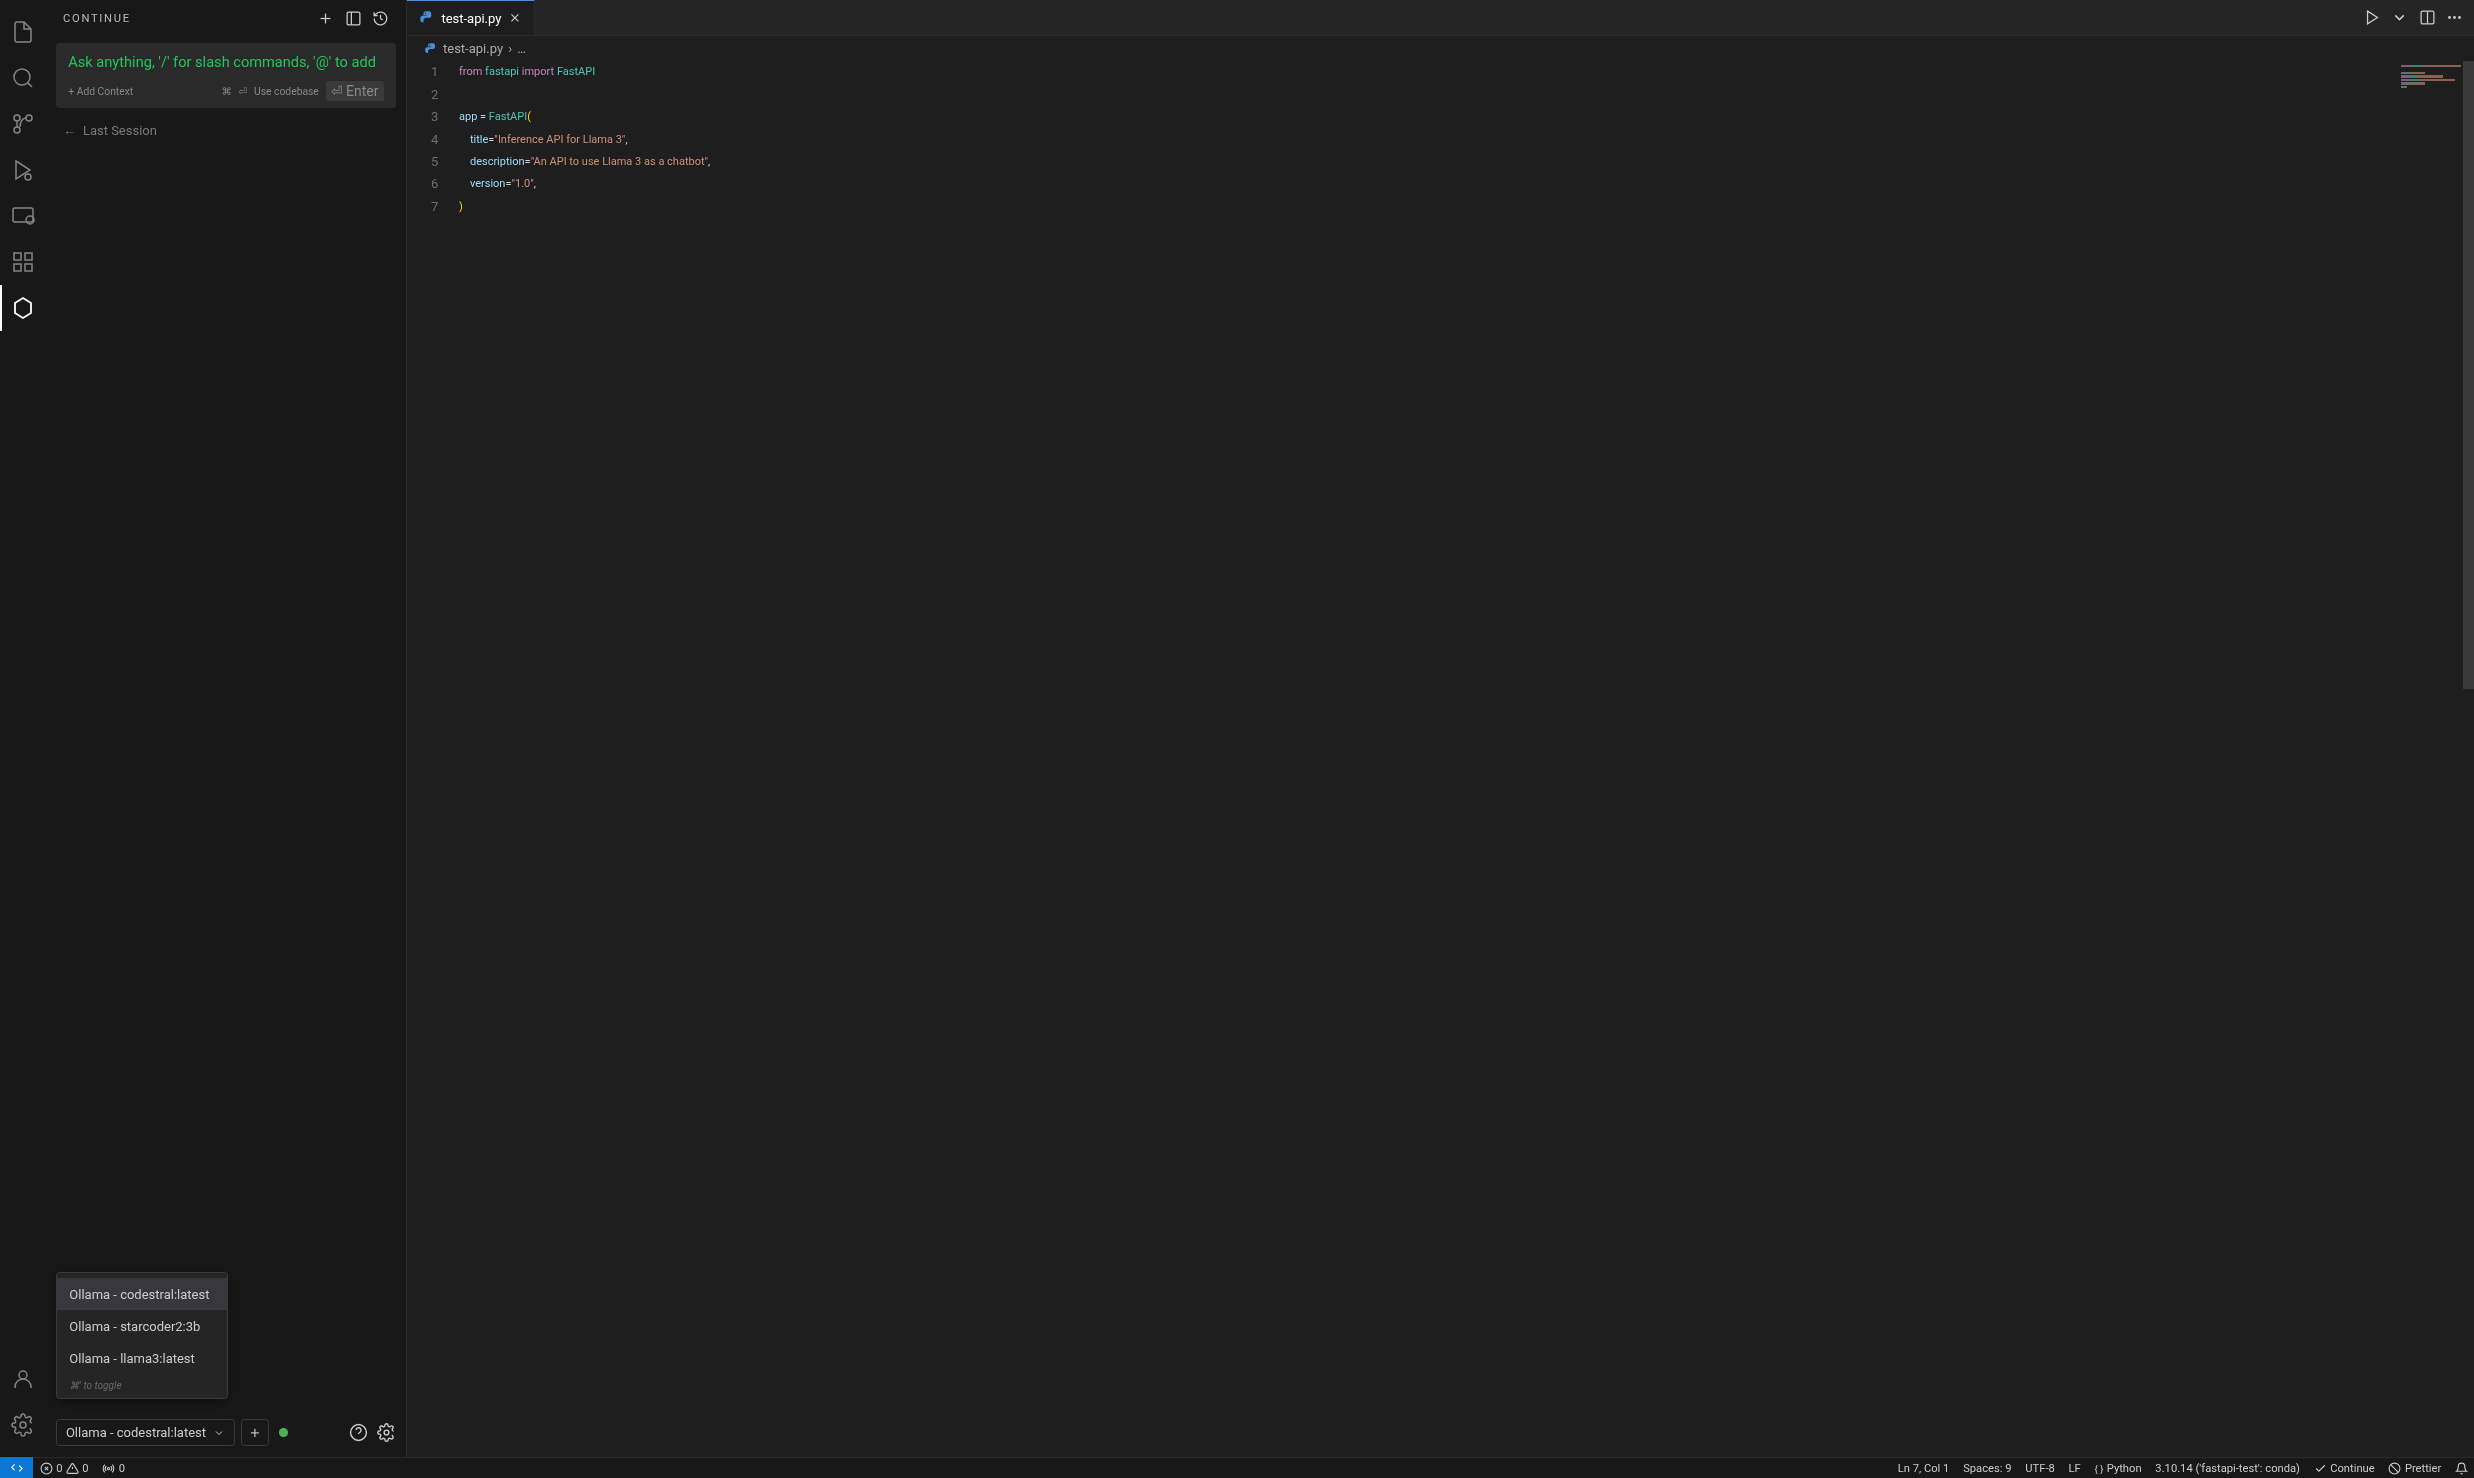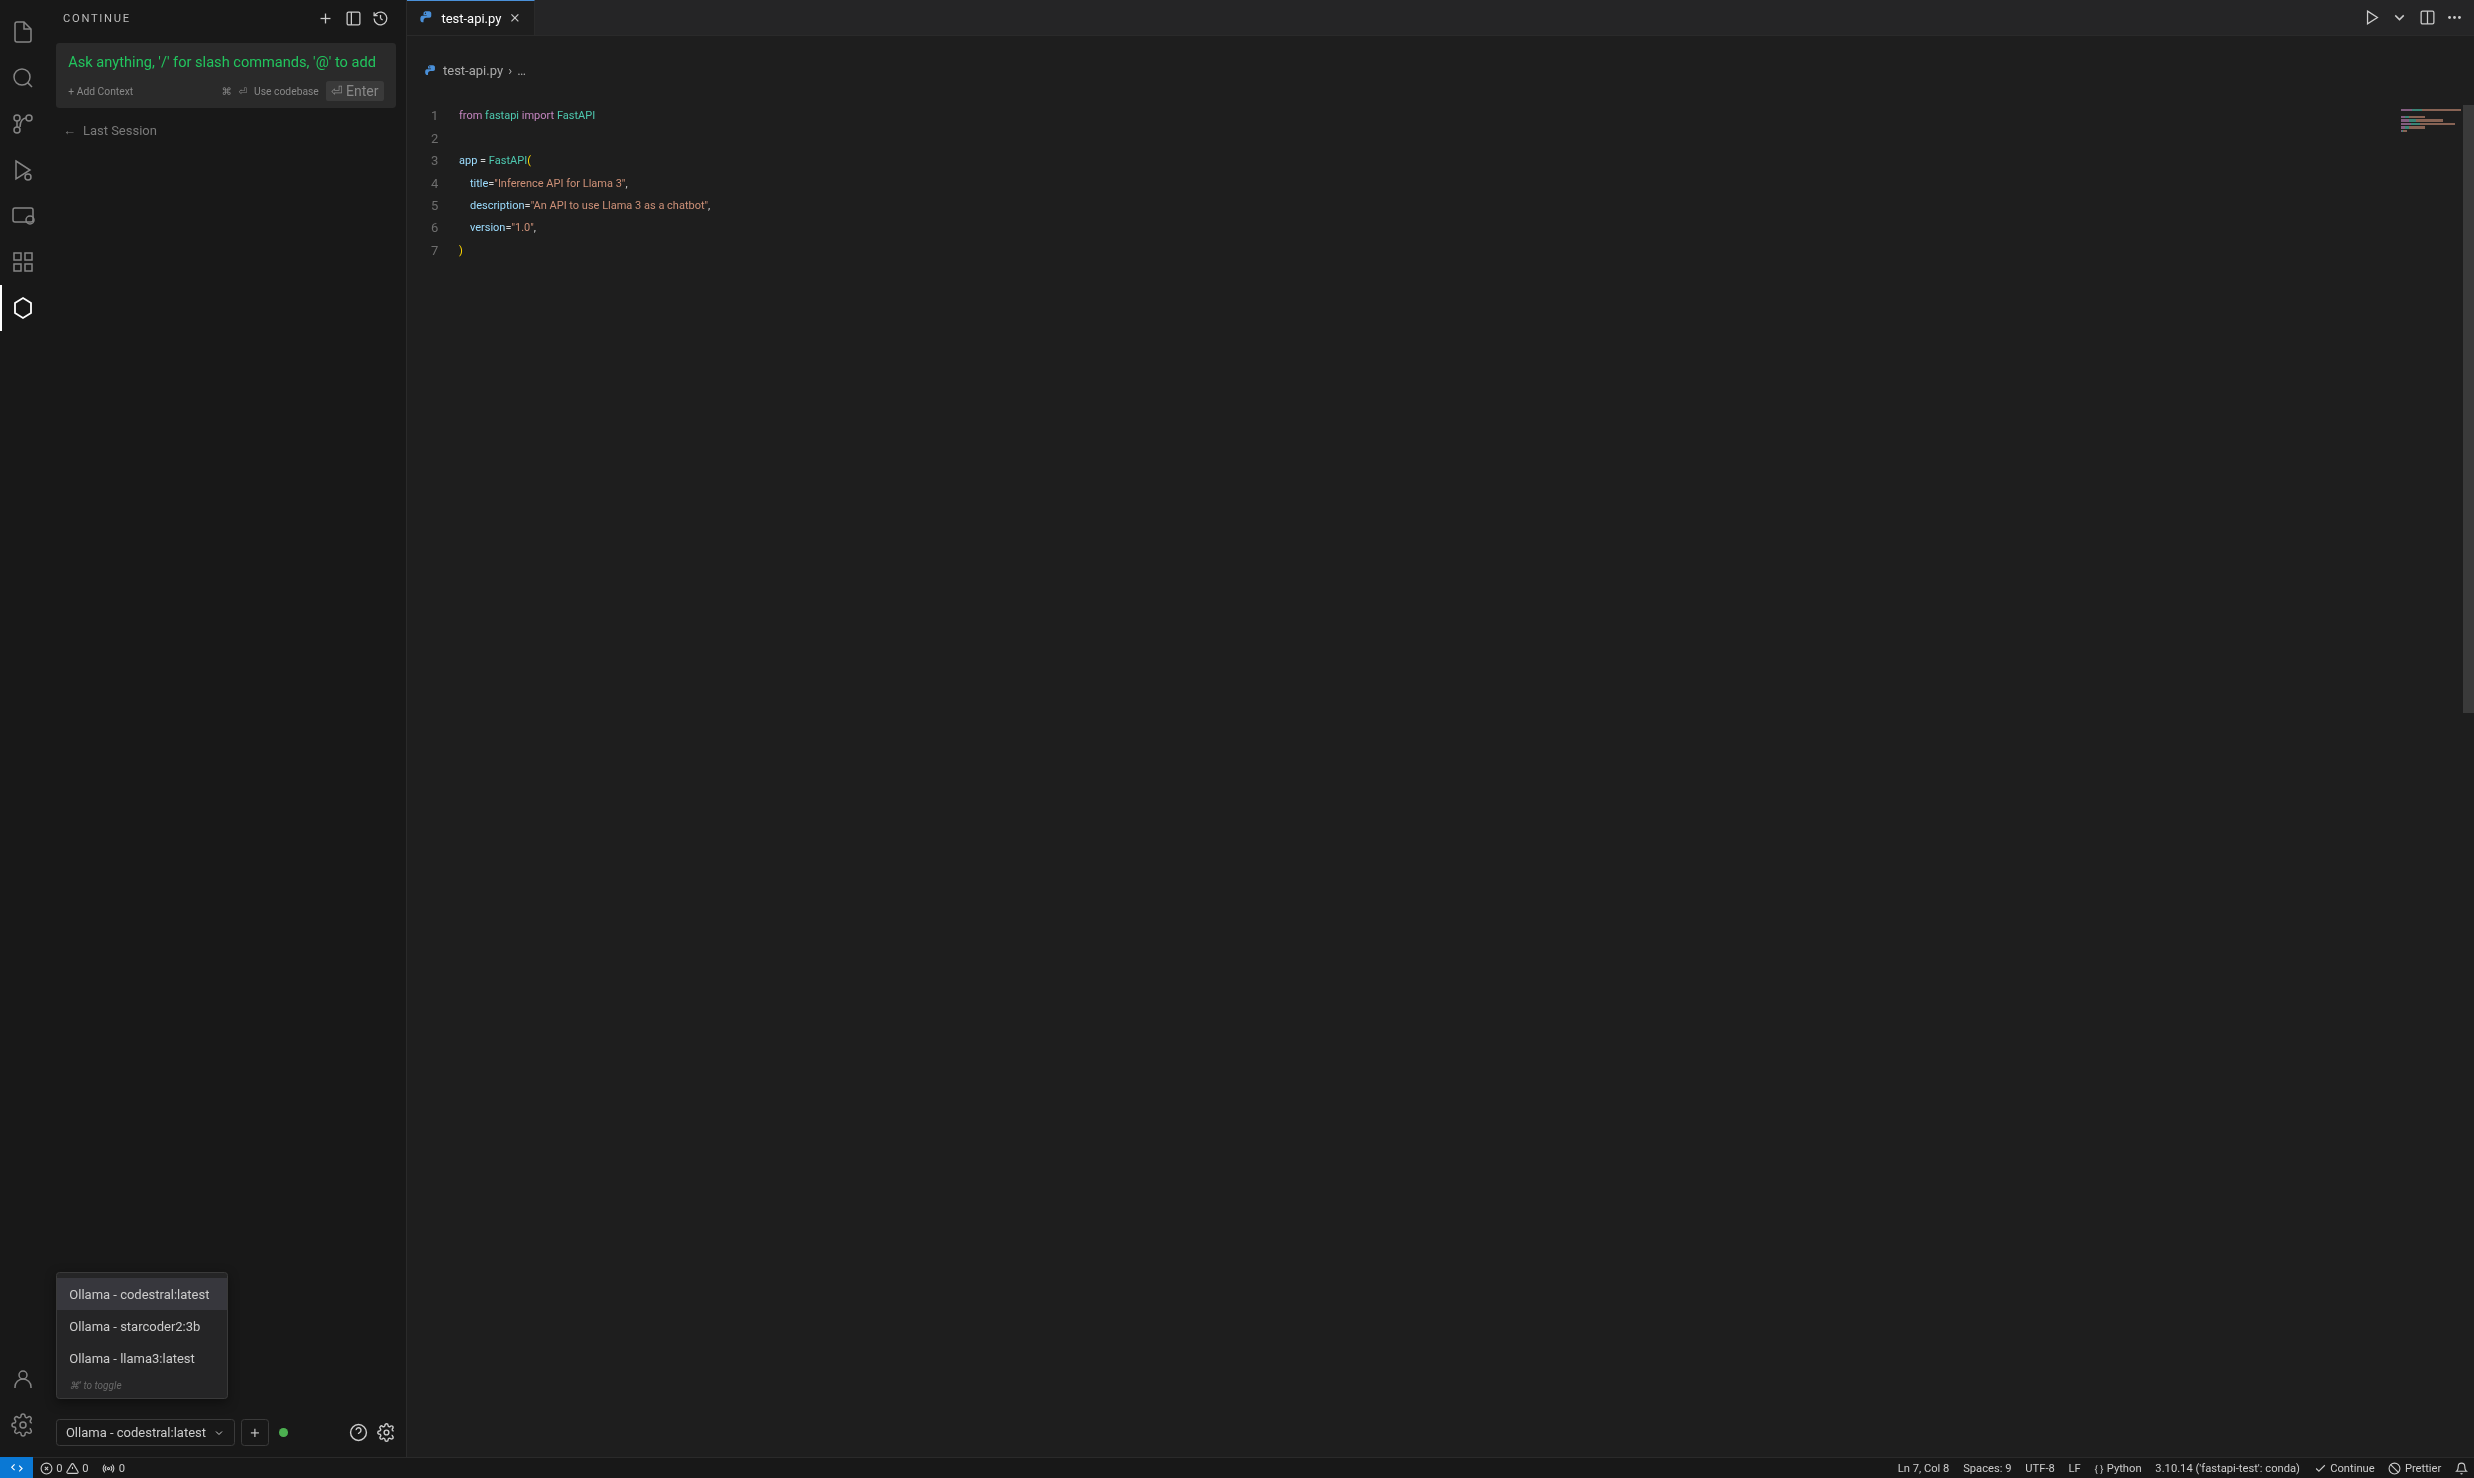--- a/index.html
+++ b/index.html
@@ -197,21 +197,20 @@
   height: 19px;
   color: #cccccc;
   cursor: pointer;
 }
 .editor-area {
   flex: 1;
   background: #1e1e1e;
   display: flex;
   flex-direction: column;
   overflow: hidden;
-  gap: 22px;
 }
 .tab-bar {
   height: 36px;
   display: flex;
   align-items: stretch;
   background: #252526;
   border-bottom: 0.9px solid #2a2a2a;
 }
 .tab {
   display: flex;
@@ -586,21 +585,21 @@
     </div>
     <div class="status-item">
       <svg class="sicon" viewBox="0 0 24 24" fill="none" stroke="currentColor" stroke-width="2">
           <circle cx="12" cy="12" r="2"></circle>
           <path d="M16.2 7.8a6 6 0 0 1 0 8.4M7.8 16.2a6 6 0 0 1 0-8.4M19 5a10 10 0 0 1 0 14M5 19a10 10 0 0 1 0-14"></path>
         </svg>
       <span>0</span>
     </div>
   </div>
   <div class="status-right">
-    <div class="status-item">Ln 7, Col 8</div>
+    <div class="status-item">Ln 7, Col 1</div>
     <div class="status-item">Spaces: 9</div>
     <div class="status-item">UTF-8</div>
     <div class="status-item">LF</div>
     <div class="status-item">
       <span style="font-size:9.5px">{ }</span>
       <span>Python</span>
     </div>
     <div class="status-item">3.10.14 ('fastapi-test': conda)</div>
     <div class="status-item">
       <svg class="sicon" viewBox="0 0 24 24" fill="none" stroke="currentColor" stroke-width="2">

